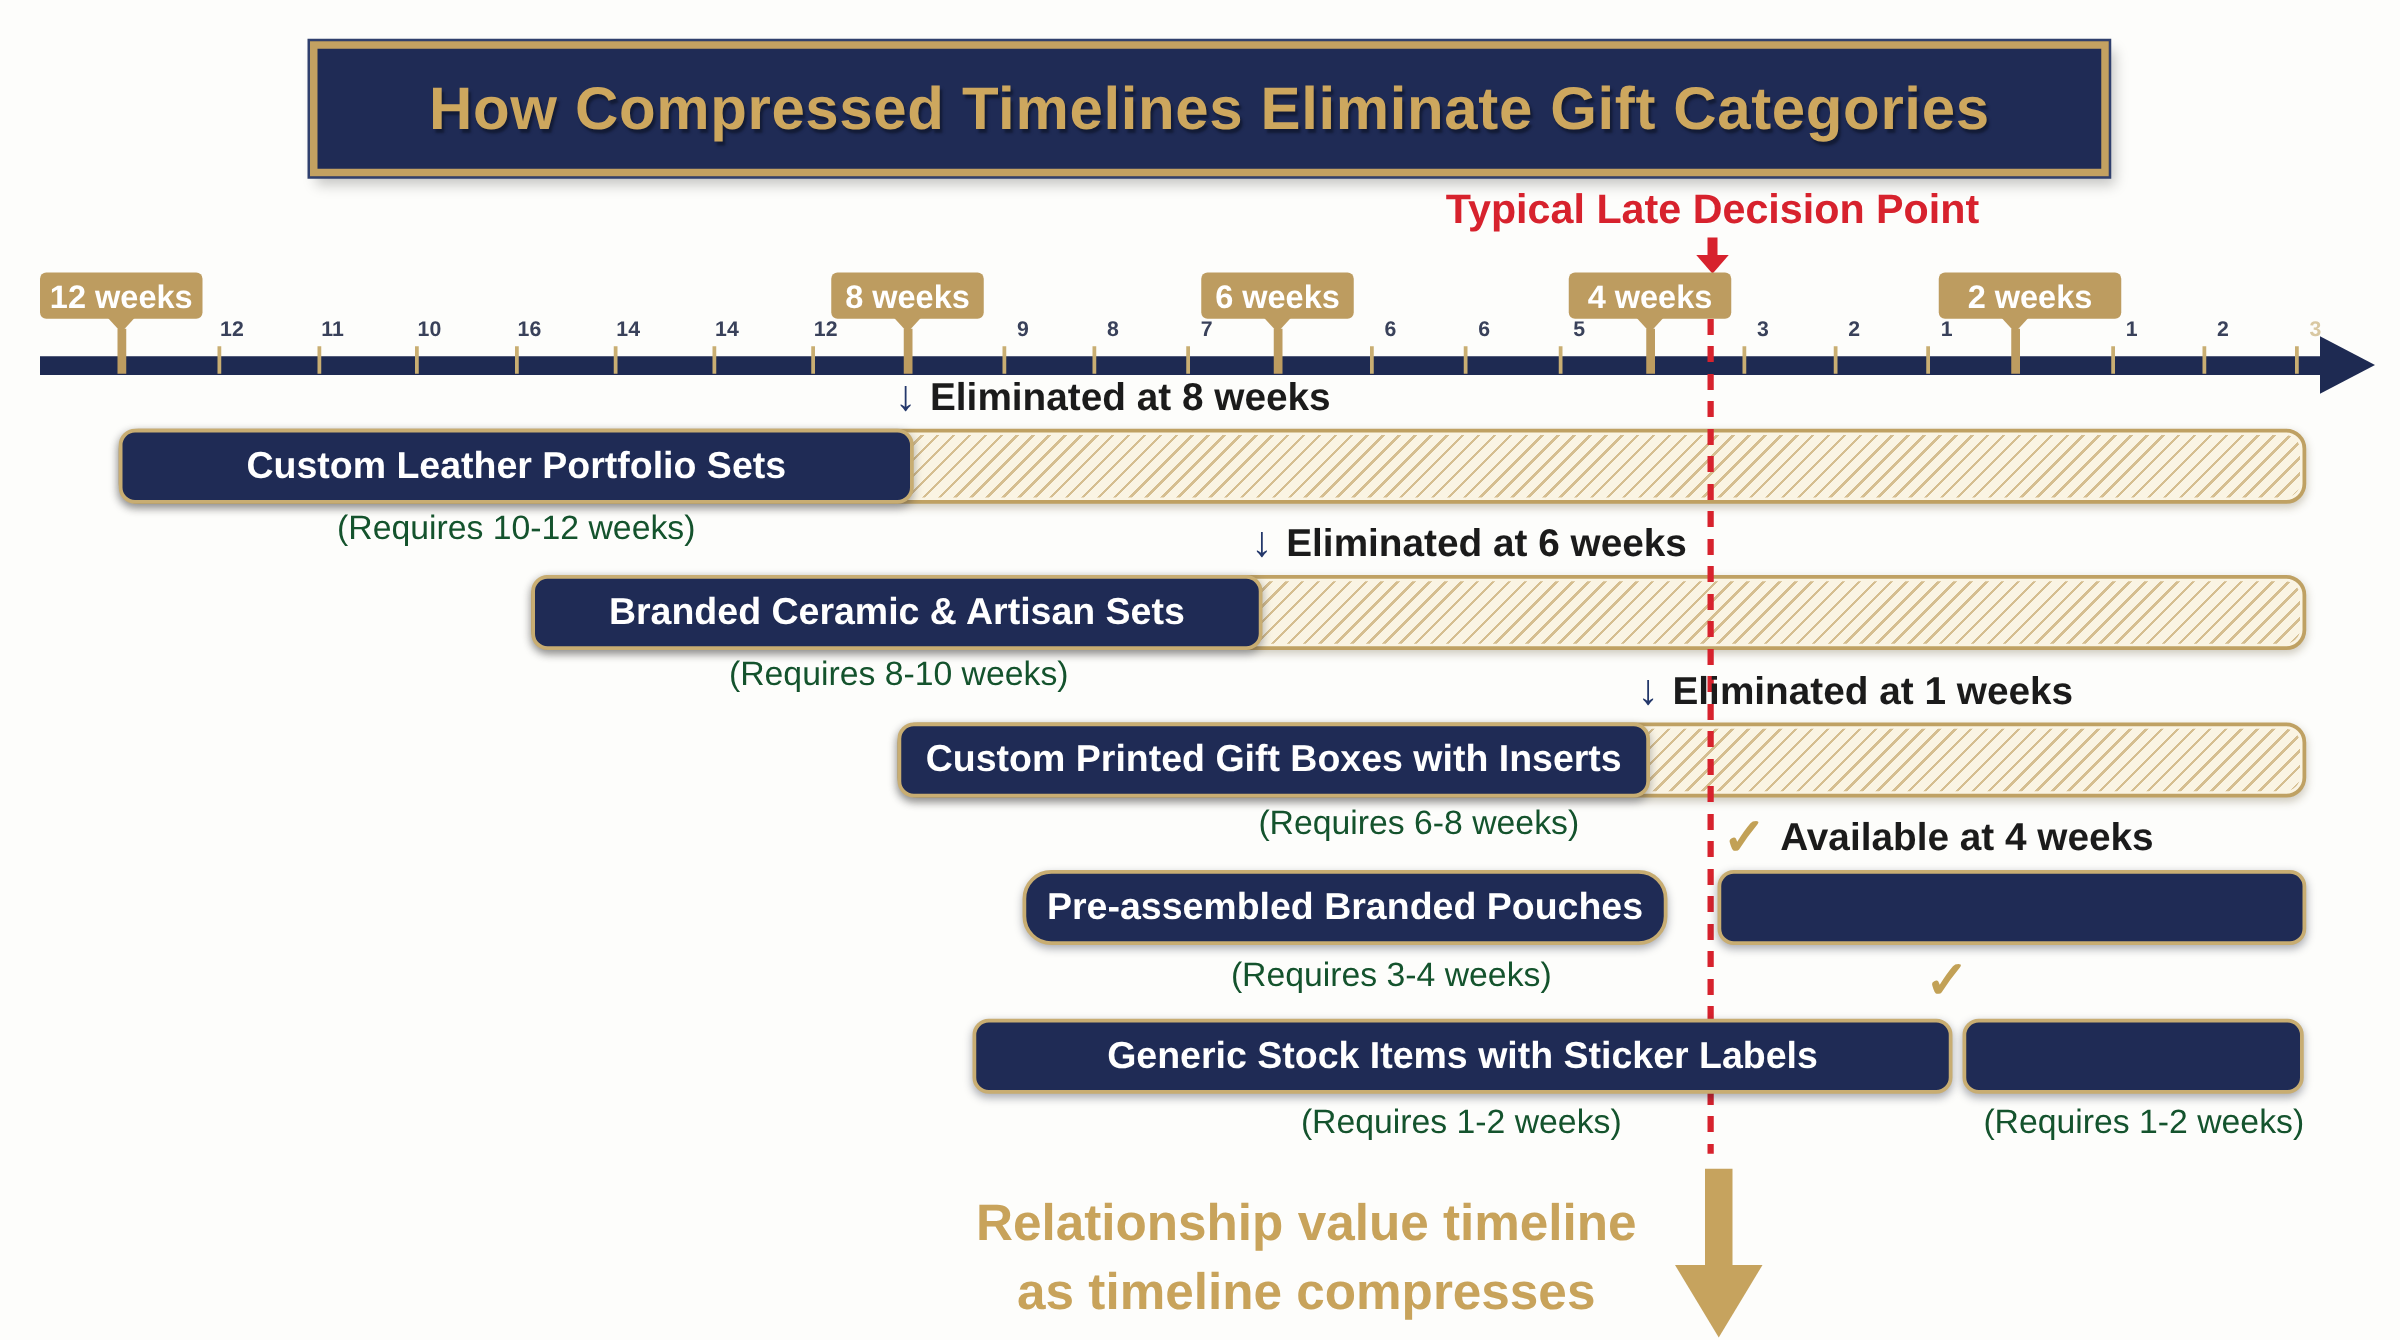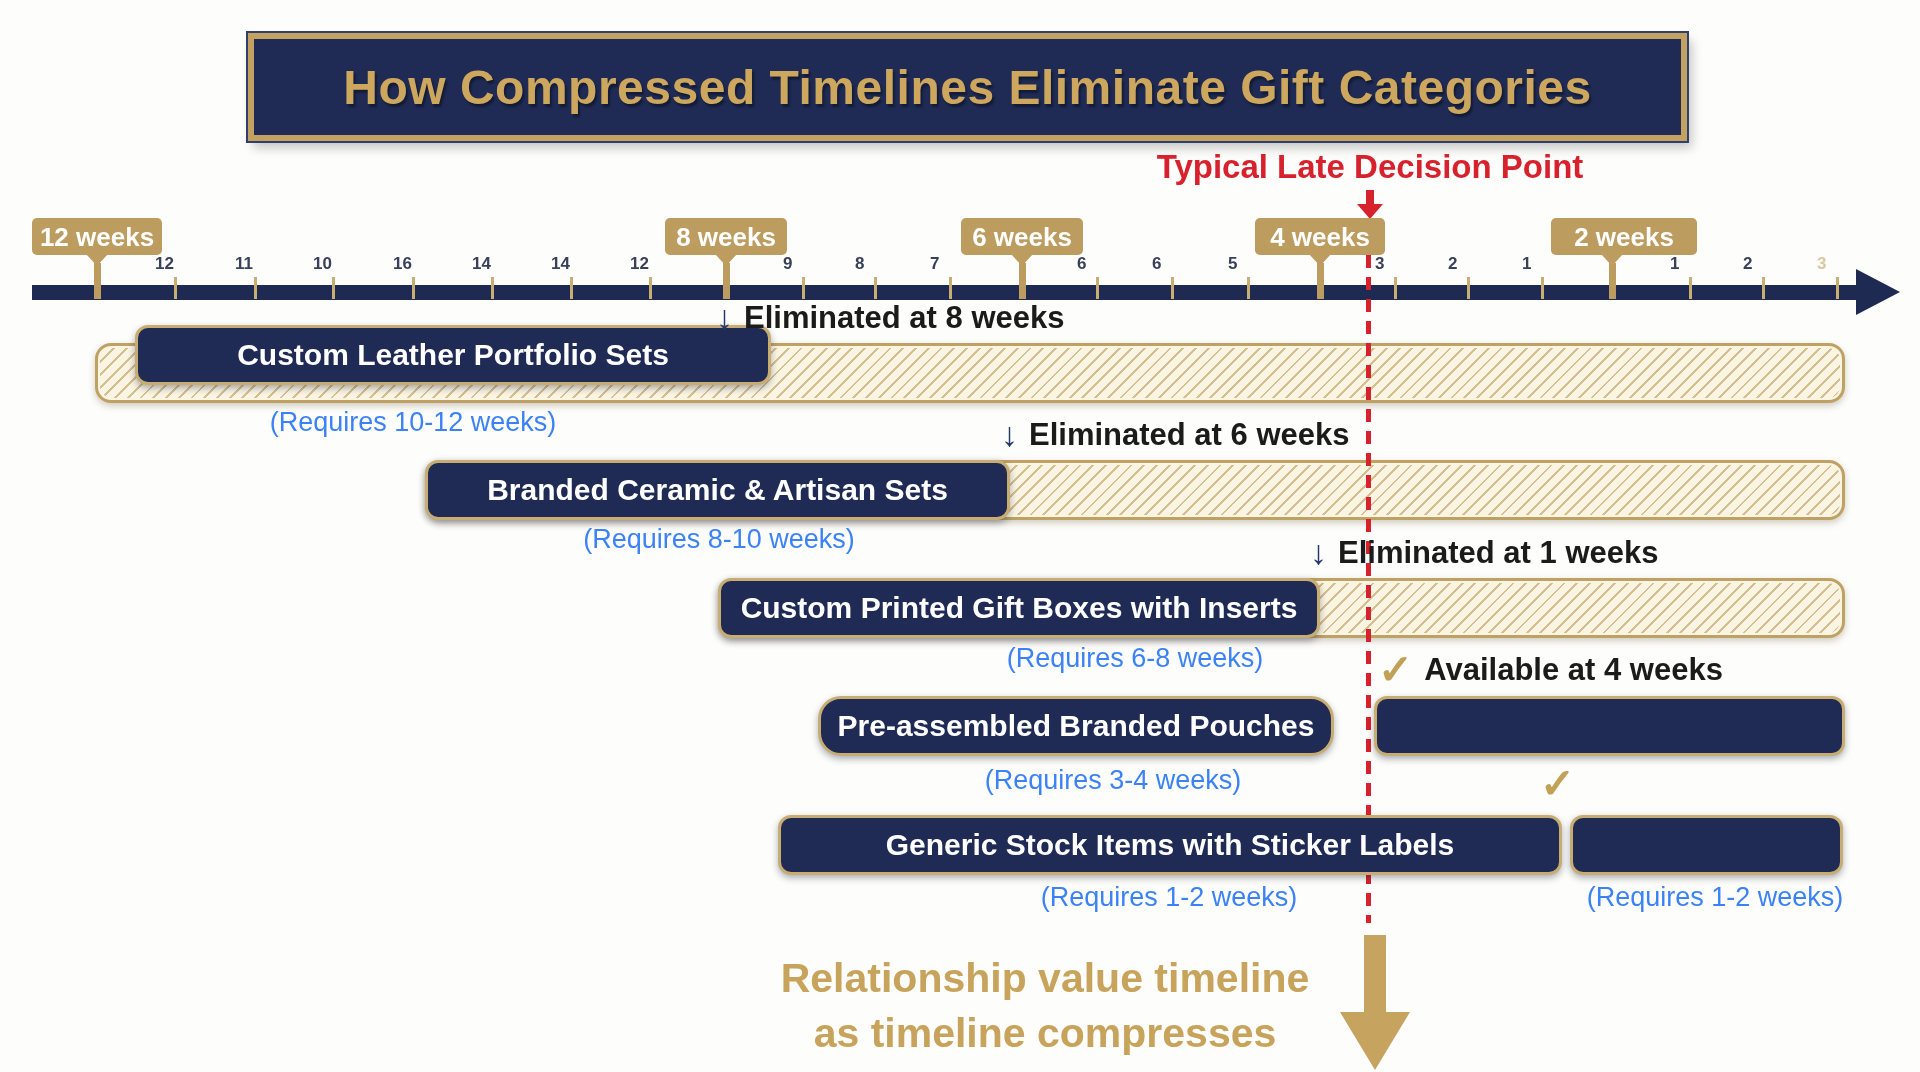--- a/index.html
+++ b/index.html
@@ -20,21 +20,21 @@
   .decision-arrow-head{position:absolute;left:1357px;top:204px;width:0;height:0;
     border-left:13px solid transparent;border-right:13px solid transparent;border-top:15px solid #d7222d;}
   .dashed-line{position:absolute;left:1366px;top:255px;width:5px;height:668px;z-index:3;
     background:repeating-linear-gradient(180deg,#d7222d 0 13px,transparent 13px 22px);}
 
   
   .badge{position:absolute;top:218px;height:37px;background:#bd9c60;color:#fff;z-index:4;
     font-size:26px;font-weight:700;text-align:center;line-height:38px;border-radius:5px;white-space:nowrap;}
   .badge-pointer{position:absolute;top:254px;width:0;height:0;z-index:4;
     border-left:11px solid transparent;border-right:11px solid transparent;border-top:12px solid #bd9c60;}
-  .tick-num{position:absolute;top:254px;width:40px;text-align:left;
+  .tick-num{position:absolute;top:254px;width:40px;text-align:right;
     font-size:17px;font-weight:600;color:#39415a;}
   .tick-num.faded{color:#d9c8a2;}
   .tick-mark{position:absolute;top:277px;width:3px;height:22px;background:#c9ae72;z-index:2;}
   .tick-badge-mark{position:absolute;top:263px;width:7px;height:36px;background:#bd9c60;z-index:2;}
   .axis-bar{position:absolute;left:32px;top:285px;width:1828px;height:15px;background:#1e2a52;z-index:1;}
   .axis-head{position:absolute;left:1856px;top:269px;width:0;height:0;z-index:1;
     border-left:44px solid #1e2a52;border-top:23px solid transparent;border-bottom:23px solid transparent;}
 
   
   .row-status{position:absolute;display:flex;gap:11px;align-items:flex-start;z-index:5;
@@ -42,21 +42,21 @@
   .icon-down{color:#24386b;font-size:34px;line-height:1.05;font-weight:700;}
   .icon-check{color:#c2a156;font-size:42px;line-height:.85;font-weight:700;}
   .bar-hatch{position:absolute;height:54px;border:3px solid #bfa163;border-radius:16px;z-index:1;
     background:#faf4e3;box-shadow:0 3px 7px rgba(90,75,40,.28);}
   .bar-hatch::after{content:"";position:absolute;inset:2px;border-radius:12px;
     background:repeating-linear-gradient(135deg,rgba(201,172,116,.75) 0 2px,transparent 2px 9px);}
   .bar-navy{position:absolute;height:54px;background:#1f2b55;border:3px solid #c8ad72;border-radius:13px;
     z-index:4;color:#fff;font-size:30px;font-weight:700;display:flex;align-items:center;justify-content:center;
     box-shadow:0 3px 7px rgba(20,25,45,.35);white-space:nowrap;}
   .row-caption{position:absolute;width:440px;text-align:center;font-size:27px;font-weight:500;
-    color:#3b82f6;z-index:5;white-space:nowrap;}
+    color:#14532d;z-index:5;white-space:nowrap;}
 
   
   .footer-line{position:absolute;left:645px;width:800px;text-align:center;
     font-size:41px;font-weight:700;color:#c8a35b;}
   .big-arrow-shaft{position:absolute;left:1364px;top:935px;width:22px;height:78px;background:#c6a35e;}
   .big-arrow-head{position:absolute;left:1340px;top:1012px;width:0;height:0;
     border-left:35px solid transparent;border-right:35px solid transparent;border-top:58px solid #c6a35e;}
 </style>
 </head>
 <body>
@@ -129,21 +129,21 @@
       <div class="tick-num faded" style="left: 1817px;">3</div>
       <div class="tick-mark" style="left: 1835.5px;"></div>
     </div>
 
   <div>
       <div class="row-status" style="left: 716px; top: 300px;">
         <span class="icon-down">↓</span>
         <span class="">Eliminated at 8 weeks</span>
       </div>
       <div class="bar-hatch" style="left: 95px; width: 1744px; top: 343px;"></div>
-      <div class="bar-navy" style="left: 95px; width: 630px; top: 325px; margin-left: 40px;">Custom Leather Portfolio Sets</div>
+      <div class="bar-navy" style="left: 95px; width: 630px; top: 343px;">Custom Leather Portfolio Sets</div>
       <div class="row-caption" style="left: 193px; top: 407px;">(Requires 10-12 weeks)</div>
       <div class="row-status" style="left: 1001px; top: 417px;">
         <span class="icon-down">↓</span>
         <span class="">Eliminated at 6 weeks</span>
       </div>
       <div class="bar-hatch" style="left: 425px; width: 1414px; top: 460px;"></div>
       <div class="bar-navy" style="left: 425px; width: 579px; top: 460px;">Branded Ceramic &amp; Artisan Sets</div>
       <div class="row-caption" style="left: 499px; top: 524px;">(Requires 8-10 weeks)</div>
       <div class="row-status" style="left: 1310px; top: 535px;">
         <span class="icon-down">↓</span>

